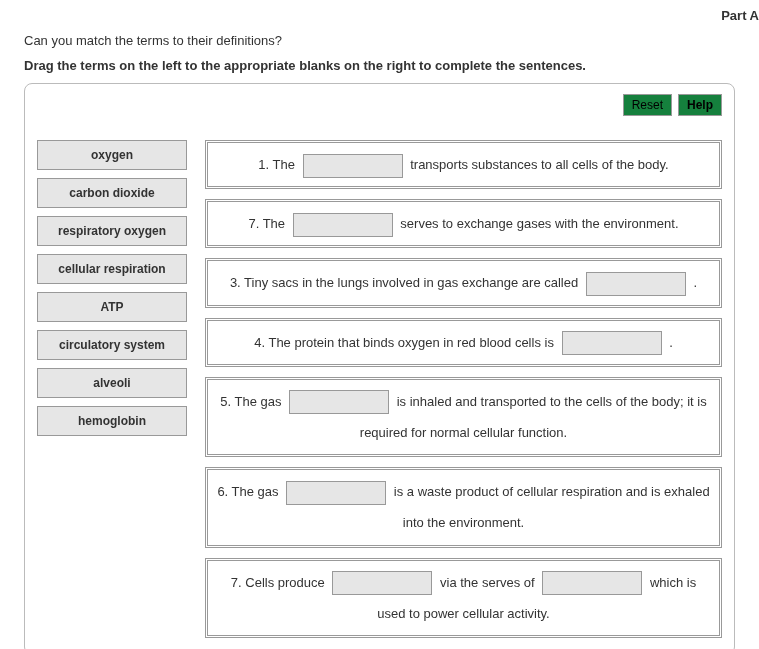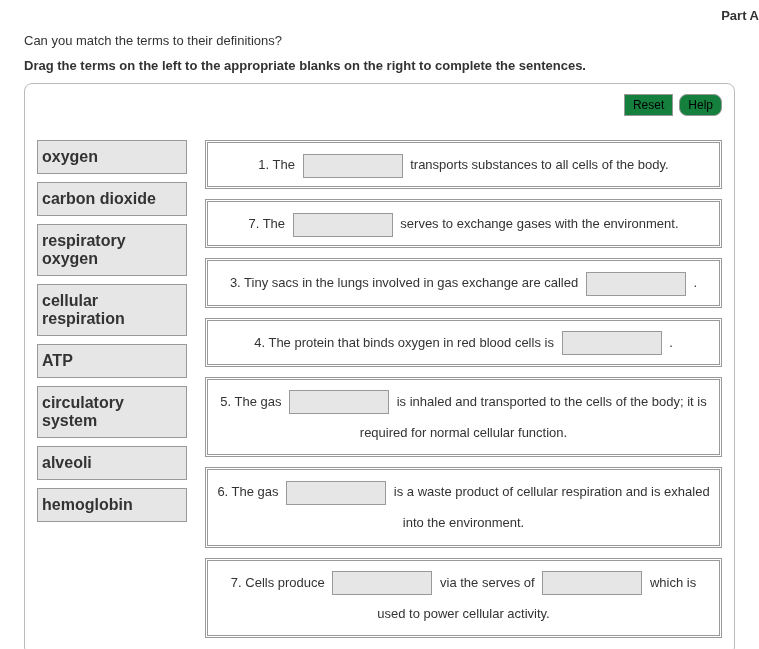--- a/index.html
+++ b/index.html
@@ -44,37 +44,38 @@
       margin-bottom: 24px;
     }
     .tool-btn {
       border: 1px solid #999;
       background: #15803d;
       padding: 3px 8px;
       font-size: 12px;
       cursor: pointer;
       font-family: inherit;
     }
-    .tool-btn.help { font-weight: normal; border-radius: 8px; }
+    .tool-btn.help { font-weight: bold; }
     .work-area {
       display: flex;
       gap: 18px;
       align-items: flex-start;
     }
     .terms-col {
       flex: 0 0 150px;
       display: flex;
       flex-direction: column;
       gap: 8px;
     }
     .term {
       border: 1px solid #999;
       background: #e6e6e6;
+      text-align: center;
       padding: 7px 4px;
-      font-size: 16px;
+      font-size: 12px;
       font-weight: bold;
       cursor: move;
     }
     .sentences-col {
       flex: 1;
       display: flex;
       flex-direction: column;
       gap: 10px;
     }
     .sentence {

